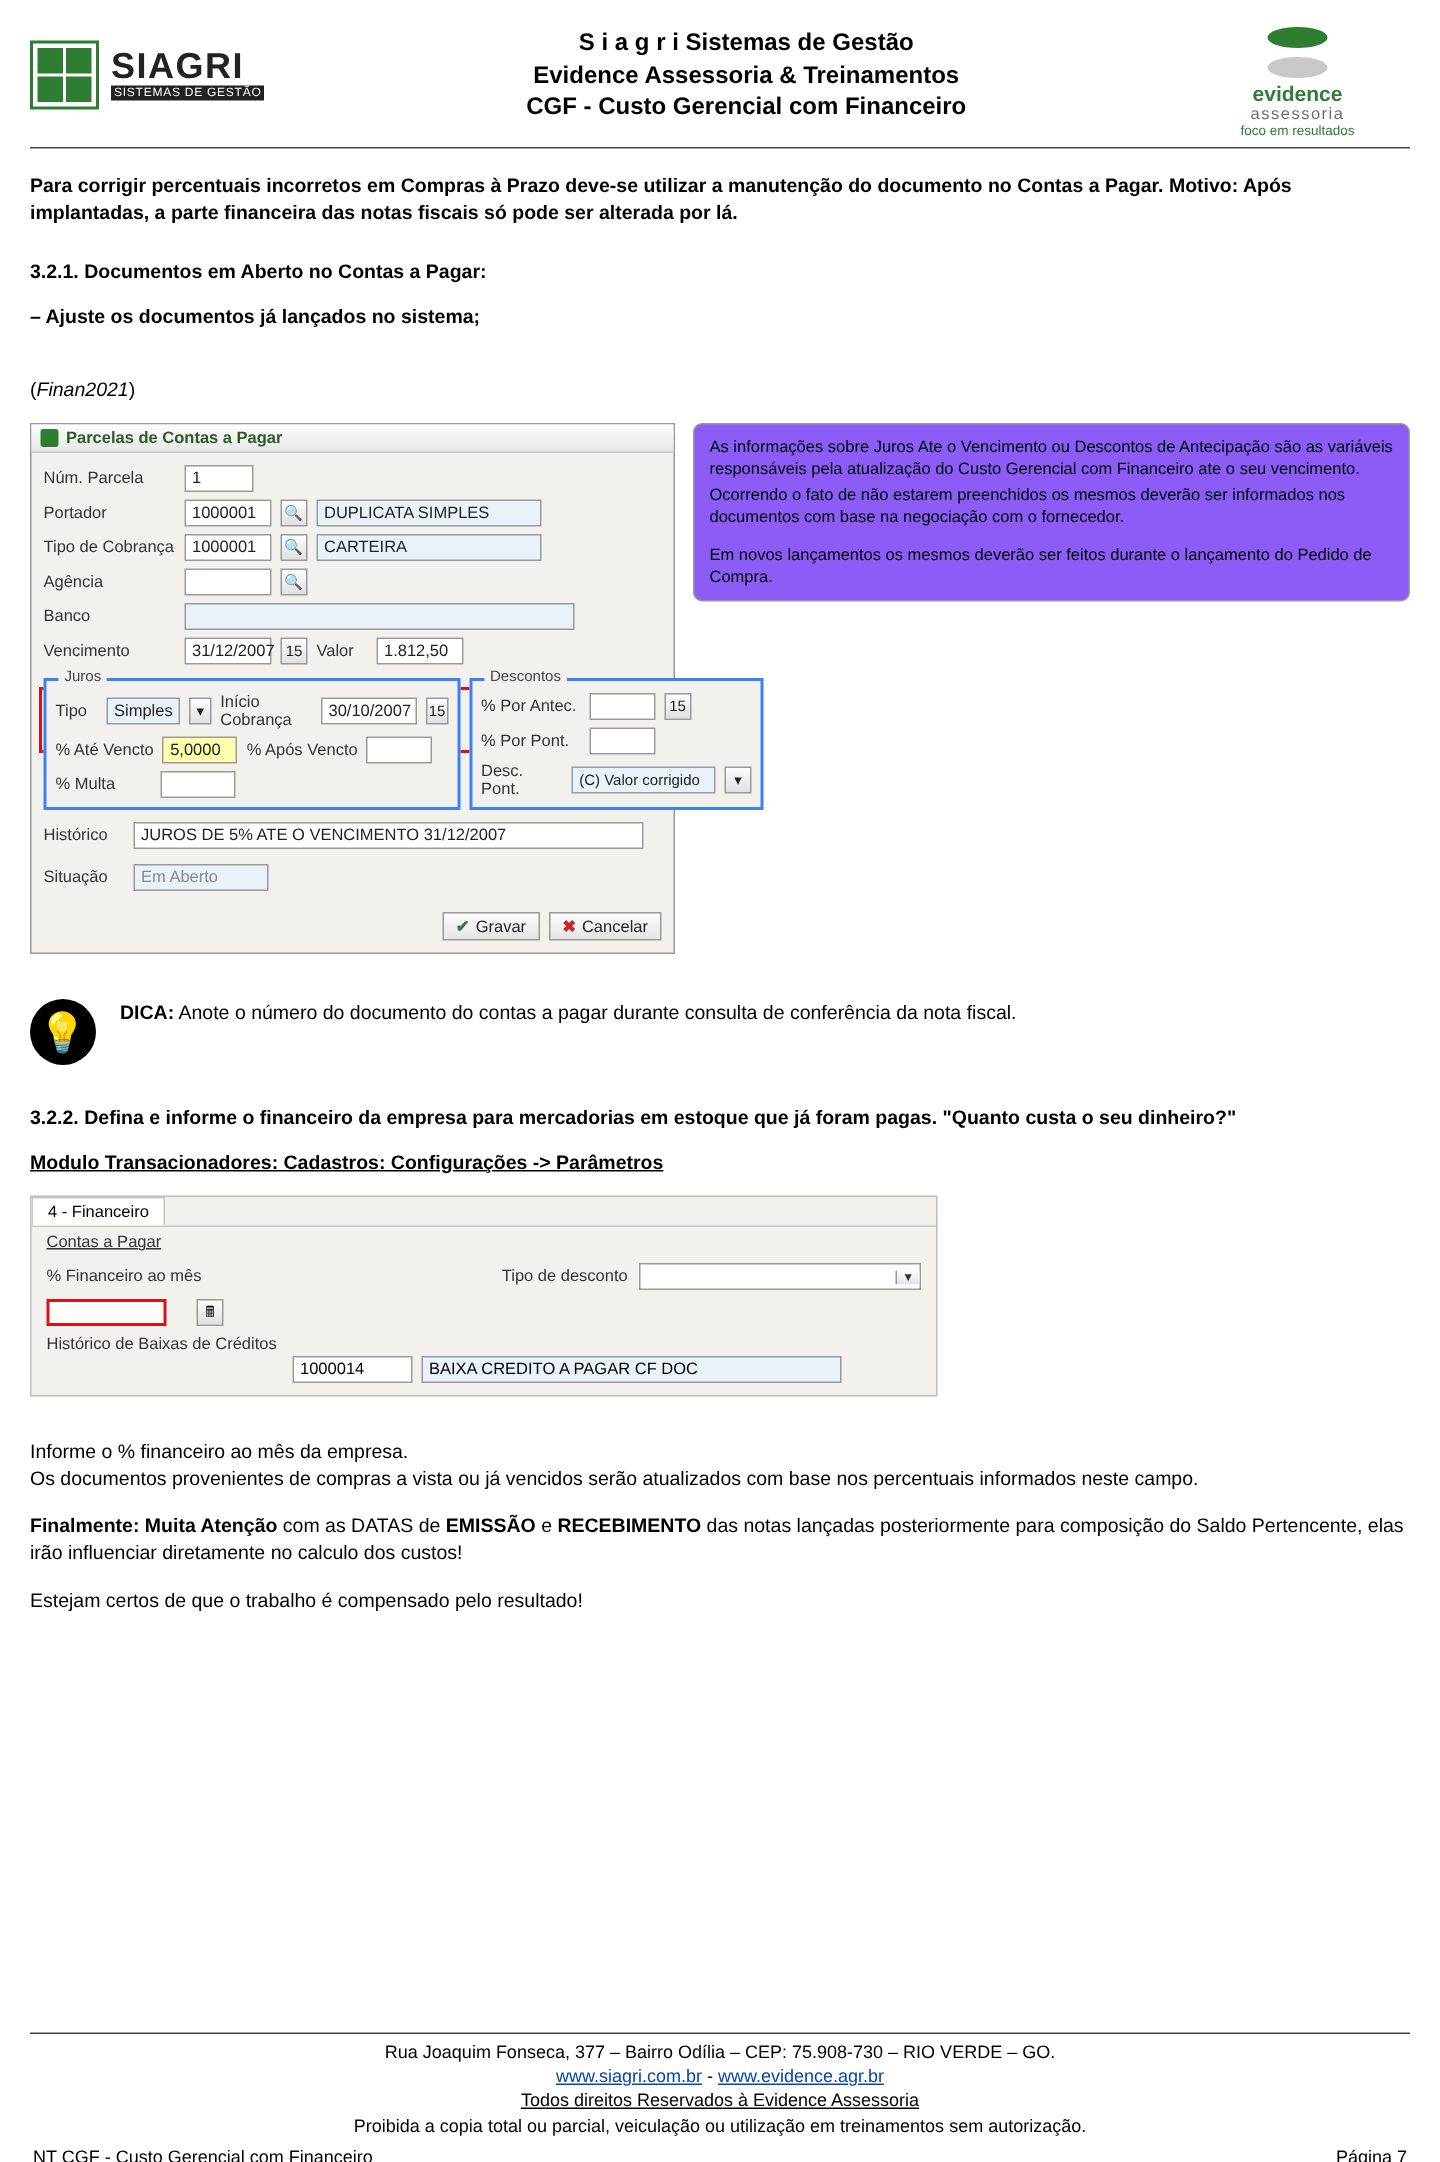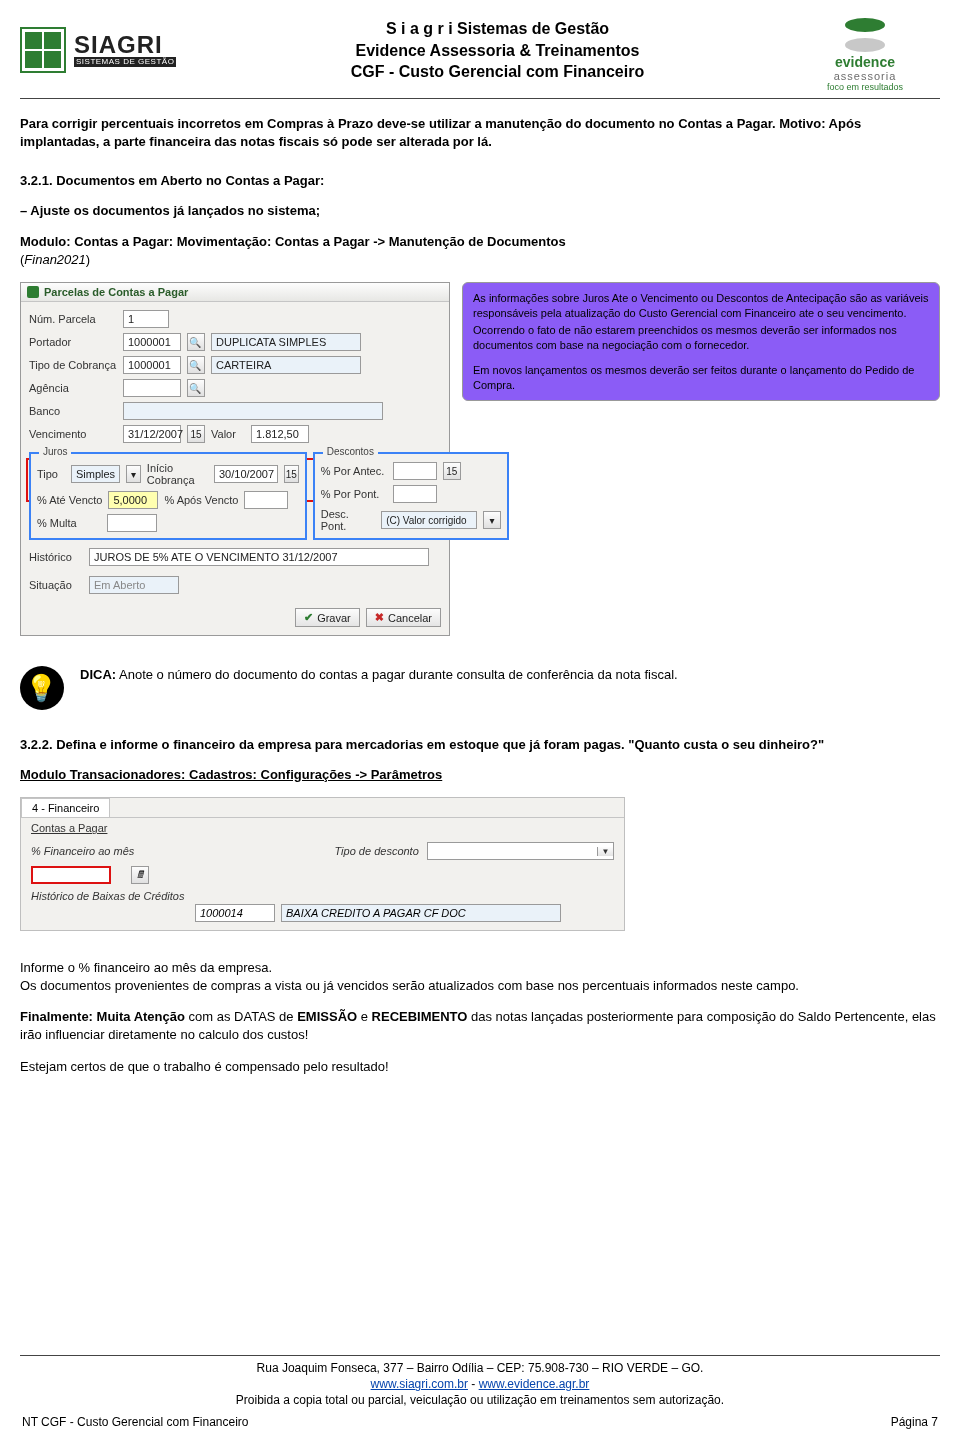--- a/index.html
+++ b/index.html
@@ -143,21 +143,21 @@
     width: 605px;
     background:#f2f1ee;
     border:1px solid #bfbfbf;
     font-family: Tahoma, Arial, sans-serif;
     font-size:11px;
     margin-top:4px;
   }
   .tabrow { display:flex; border-bottom:1px solid #c5c5c5; }
   .tab { padding:3px 10px; border:1px solid #c5c5c5; border-bottom:none; background:#f8f8f6; margin-right:-1px; }
   .tab.active { background:#fff; font-weight:normal; }
-  .w2body { padding:8px 10px; display:grid; grid-template-columns: 1fr 1fr; column-gap: 24px; row-gap:6px; align-items:center;font-style:italic;}
+  .w2body { padding:8px 10px; display:grid; grid-template-columns: 1fr 1fr; column-gap: 24px; row-gap:6px; align-items:center;}
   .w2lab { color:#333; }
   .selbar { border:1px solid #9a9a9a; background:#fff; height:18px; display:flex; align-items:center; }
   .selbar .txt { flex:1; padding:0 4px; }
   .selbar .arr { width:16px; text-align:center; border-left:1px solid #9a9a9a; background:linear-gradient(#fdfdfd,#e4e4e4); font-size:8px; }
   .hl2 { border:2px solid #d11; }
 
   .footer {
     margin-top: 280px;
     border-top:1px solid #444;
     text-align:center;
@@ -198,21 +198,21 @@
       <div class="t2">assessoria</div>
       <div class="t3">foco em resultados</div>
     </div>
   </div>
 
   <p><b>Para corrigir percentuais incorretos em Compras à Prazo deve-se utilizar a manutenção do documento no Contas a Pagar. Motivo: Após implantadas, a parte financeira das notas fiscais só pode ser alterada por lá.</b></p>
 
   <p class="section-num">3.2.1. Documentos em Aberto no Contas a Pagar:</p>
   <p style="font-weight:bold;">– Ajuste os documentos já lançados no sistema;</p>
   <p>
-    <b>Modulo: Contas a Pagar: Movimentação: Contas a Pagar -&gt; Manutenção de Documentos</b><br>
+    <br>
     <span>(</span><i>Finan2021</i><span>)</span>
   </p>
 
   <div class="shot-wrap">
 
     <div class="win">
       <div class="titlebar">
         <span class="tbicon"></span>
         <span>Parcelas de Contas a Pagar</span>
       </div>
@@ -368,20 +368,21 @@
     <b>Finalmente: Muita Atenção</b><span> com as DATAS de </span><b>EMISSÃO</b><span> e </span><b>RECEBIMENTO</b><span> das notas lançadas posteriormente para composição do Saldo Pertencente, elas irão influenciar diretamente no calculo dos custos!</span>
   </p>
 
   <p>Estejam certos de que o trabalho é compensado pelo resultado!</p>
 
   <div class="footer">
     <div class="ln">Rua Joaquim Fonseca, 377 – Bairro Odília – CEP: 75.908-730 – RIO VERDE – GO.</div>
     <div class="ln">
       <a>www.siagri.com.br</a><span> - </span><a>www.evidence.agr.br</a>
     </div>
+    <div class="ln" style="text-decoration:underline;">Todos direitos Reservados à Evidence Assessoria</div>
     <div class="ln">Proibida a copia total ou parcial, veiculação ou utilização em treinamentos sem autorização.</div>
     <div class="footrow">
       <span>NT CGF - Custo Gerencial com Financeiro</span>
       <span>Página 7</span>
     </div>
   </div>
 
 </div>
 
 </body></html>

